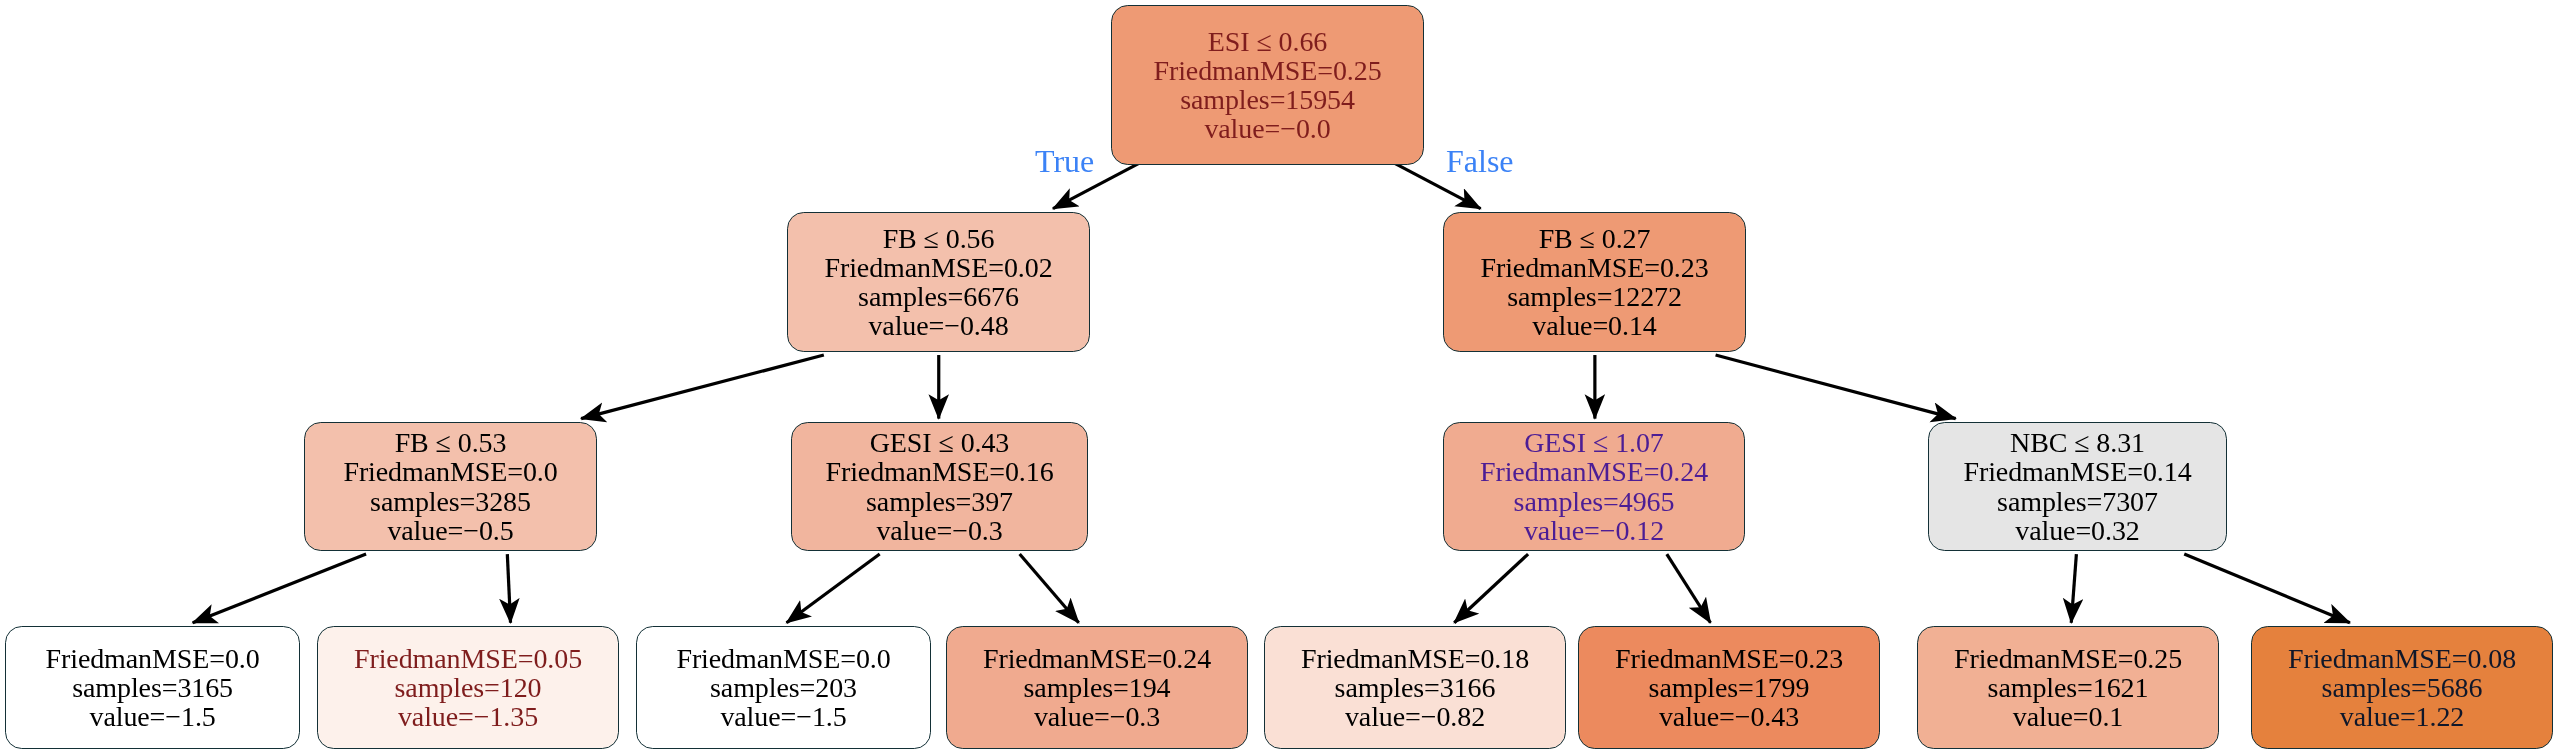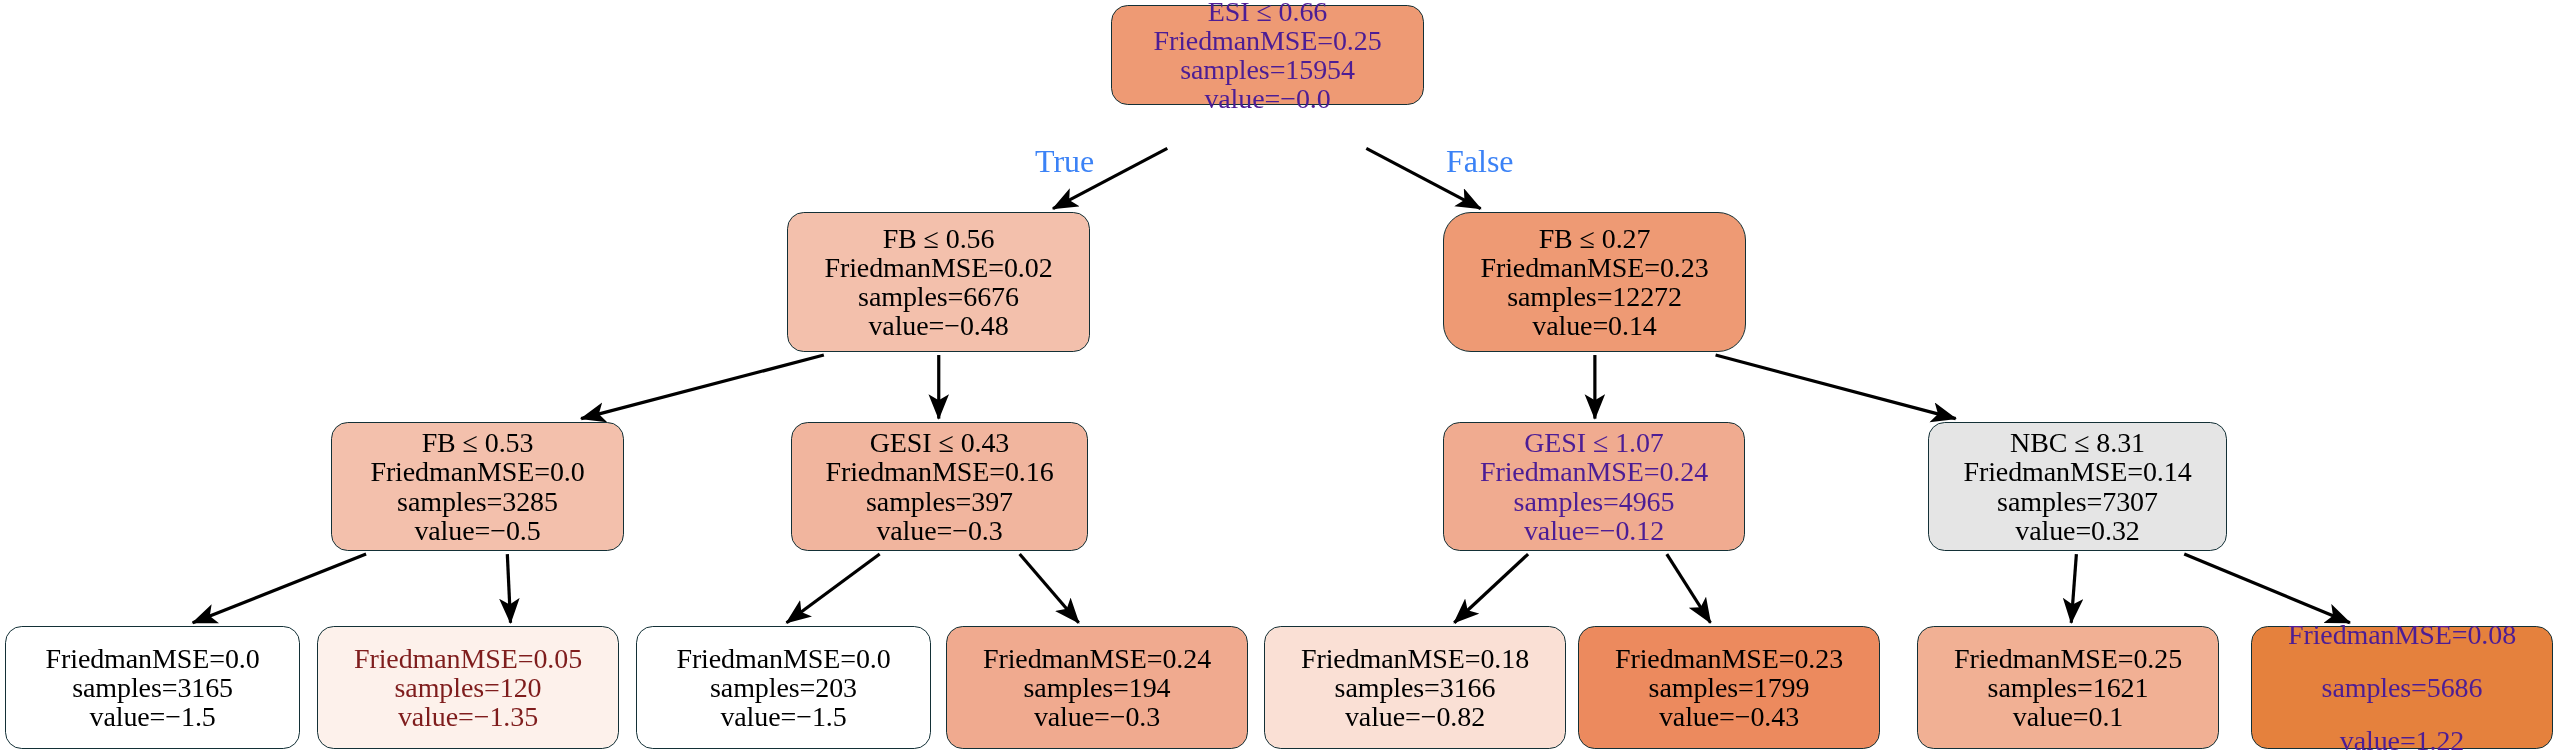--- a/index.html
+++ b/index.html
@@ -76,39 +76,39 @@
         <line x1="790" y1="863" x2="795" y2="970" stroke="#000000" stroke-width="5" marker-end="url(#arrowhead)"></line>
         <line x1="1370" y1="863" x2="1225" y2="970" stroke="#000000" stroke-width="5" marker-end="url(#arrowhead)"></line>
         <line x1="1588" y1="863" x2="1680" y2="970" stroke="#000000" stroke-width="5" marker-end="url(#arrowhead)"></line>
         <line x1="2380" y1="863" x2="2265" y2="970" stroke="#000000" stroke-width="5" marker-end="url(#arrowhead)"></line>
         <line x1="2596" y1="863" x2="2664" y2="970" stroke="#000000" stroke-width="5" marker-end="url(#arrowhead)"></line>
         <line x1="3234" y1="863" x2="3226" y2="970" stroke="#000000" stroke-width="5" marker-end="url(#arrowhead)"></line>
         <line x1="3402" y1="863" x2="3660" y2="970" stroke="#000000" stroke-width="5" marker-end="url(#arrowhead)"></line>
       </g>
   </svg>
   <div id="node-group">
-      <div class="tree-node" style="left: 1111px; top: 5.1px; width: 313px; height: 100px; background: rgb(238, 154, 116); border-color: rgb(19, 48, 54); color: #4c1d95;">
+      <div class="tree-node" style="left: 1111px; top: 5.1px; width: 313px; height: 160px; background: rgb(238, 154, 116); border-color: rgb(19, 48, 54); color: #7f1d1d;">
         <span class="node-line">ESI ≤ 0.66</span>
         <span class="node-line">FriedmanMSE=0.25</span>
         <span class="node-line">samples=15954</span>
         <span class="node-line">value=−0.0</span>
       </div>
       <div class="tree-node" style="left: 787px; top: 212px; width: 303px; height: 140px; background: rgb(243, 192, 172); border-color: rgb(19, 48, 54); color: rgb(0, 0, 0);">
         <span class="node-line">FB ≤ 0.56</span>
         <span class="node-line">FriedmanMSE=0.02</span>
         <span class="node-line">samples=6676</span>
         <span class="node-line">value=−0.48</span>
       </div>
-      <div class="tree-node" style="left: 1443px; top: 212px; width: 303px; height: 140px; background: rgb(238, 154, 116); border-color: rgb(19, 48, 54); color: rgb(0, 0, 0); border-radius: 28px;">
+      <div class="tree-node" style="left: 1443px; top: 212px; width: 303px; height: 140px; background: rgb(238, 154, 116); border-color: rgb(19, 48, 54); color: rgb(0, 0, 0);">
         <span class="node-line">FB ≤ 0.27</span>
         <span class="node-line">FriedmanMSE=0.23</span>
         <span class="node-line">samples=12272</span>
         <span class="node-line">value=0.14</span>
       </div>
-      <div class="tree-node" style="left: 331px; top: 422px; width: 293px; height: 129px; background: rgb(243, 192, 172); border-color: rgb(19, 48, 54); color: rgb(0, 0, 0);">
+      <div class="tree-node" style="left: 304px; top: 422px; width: 293px; height: 129px; background: rgb(243, 192, 172); border-color: rgb(19, 48, 54); color: rgb(0, 0, 0);">
         <span class="node-line">FB ≤ 0.53</span>
         <span class="node-line">FriedmanMSE=0.0</span>
         <span class="node-line">samples=3285</span>
         <span class="node-line">value=−0.5</span>
       </div>
       <div class="tree-node" style="left: 791px; top: 422px; width: 297px; height: 129px; background: rgb(241, 181, 158); border-color: rgb(19, 48, 54); color: rgb(0, 0, 0);">
         <span class="node-line">GESI ≤ 0.43</span>
         <span class="node-line">FriedmanMSE=0.16</span>
         <span class="node-line">samples=397</span>
         <span class="node-line">value=−0.3</span>
@@ -153,21 +153,21 @@
       <div class="tree-node" style="left: 1578px; top: 626px; width: 302px; height: 123px; background: rgb(236, 138, 94); border-color: rgb(19, 48, 54); color: rgb(0, 0, 0);">
         <span class="node-line">FriedmanMSE=0.23</span>
         <span class="node-line">samples=1799</span>
         <span class="node-line">value=−0.43</span>
       </div>
       <div class="tree-node" style="left: 1917px; top: 626px; width: 302px; height: 123px; background: rgb(241, 176, 148); border-color: rgb(19, 48, 54); color: rgb(0, 0, 0);">
         <span class="node-line">FriedmanMSE=0.25</span>
         <span class="node-line">samples=1621</span>
         <span class="node-line">value=0.1</span>
       </div>
-      <div class="tree-node" style="left: 2251px; top: 626px; width: 302px; height: 123px; background: rgb(229, 129, 61); border-color: rgb(19, 48, 54); color: #4c1d95; gap: 24px;">
+      <div class="tree-node" style="left: 2251px; top: 626px; width: 302px; height: 123px; background: rgb(229, 129, 61); border-color: rgb(19, 48, 54); color: #0f172a;">
         <span class="node-line">FriedmanMSE=0.08</span>
         <span class="node-line">samples=5686</span>
         <span class="node-line">value=1.22</span>
       </div>
     </div>
   <div id="label-group">
       <div class="edge-label" style="left: 1035px; top: 143px;">True</div>
       <div class="edge-label" style="left: 1446px; top: 143px;">False</div>
     </div>
 </div>

